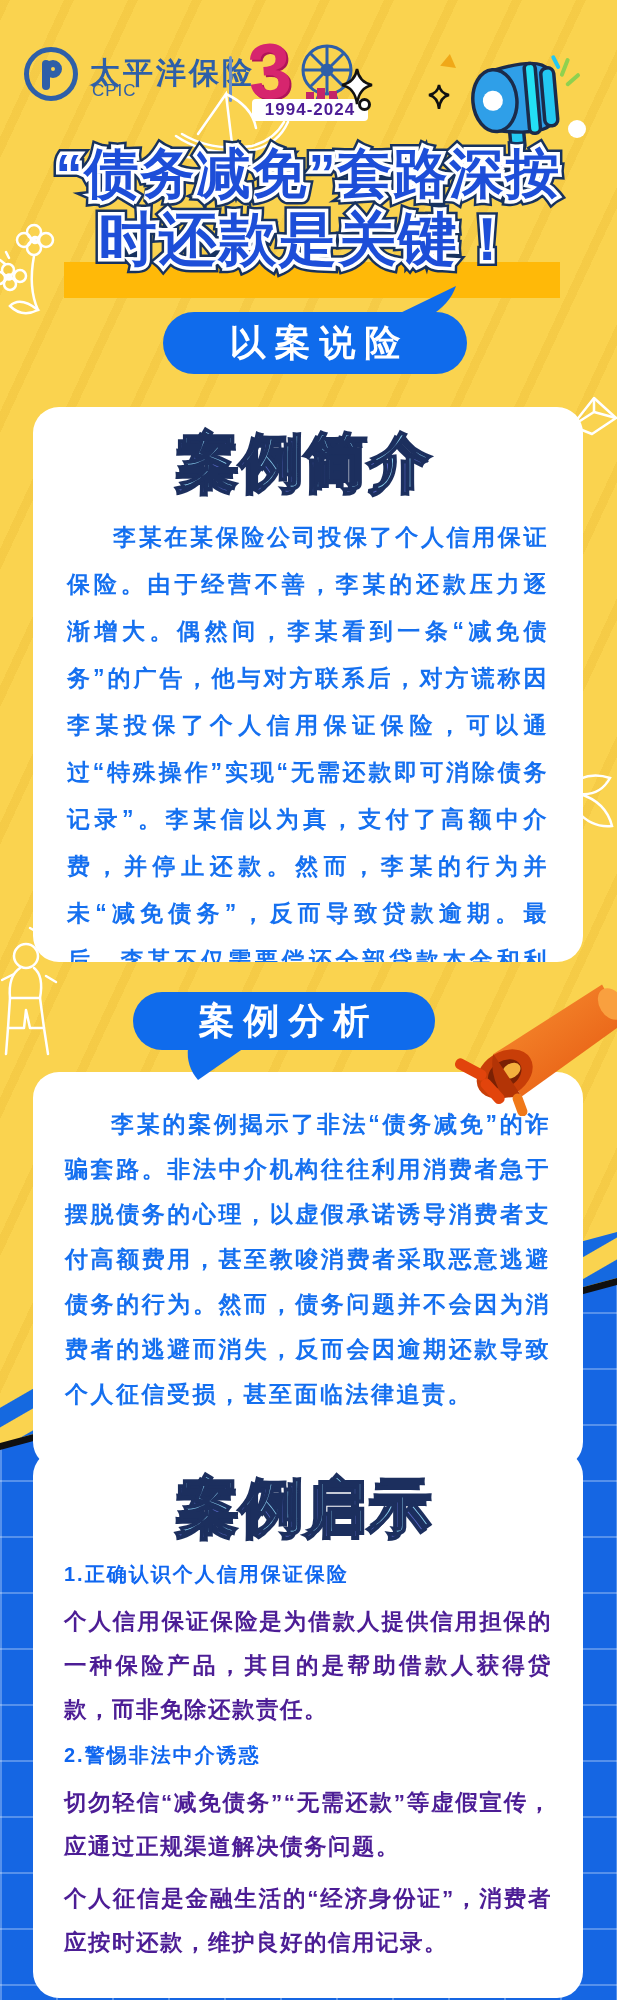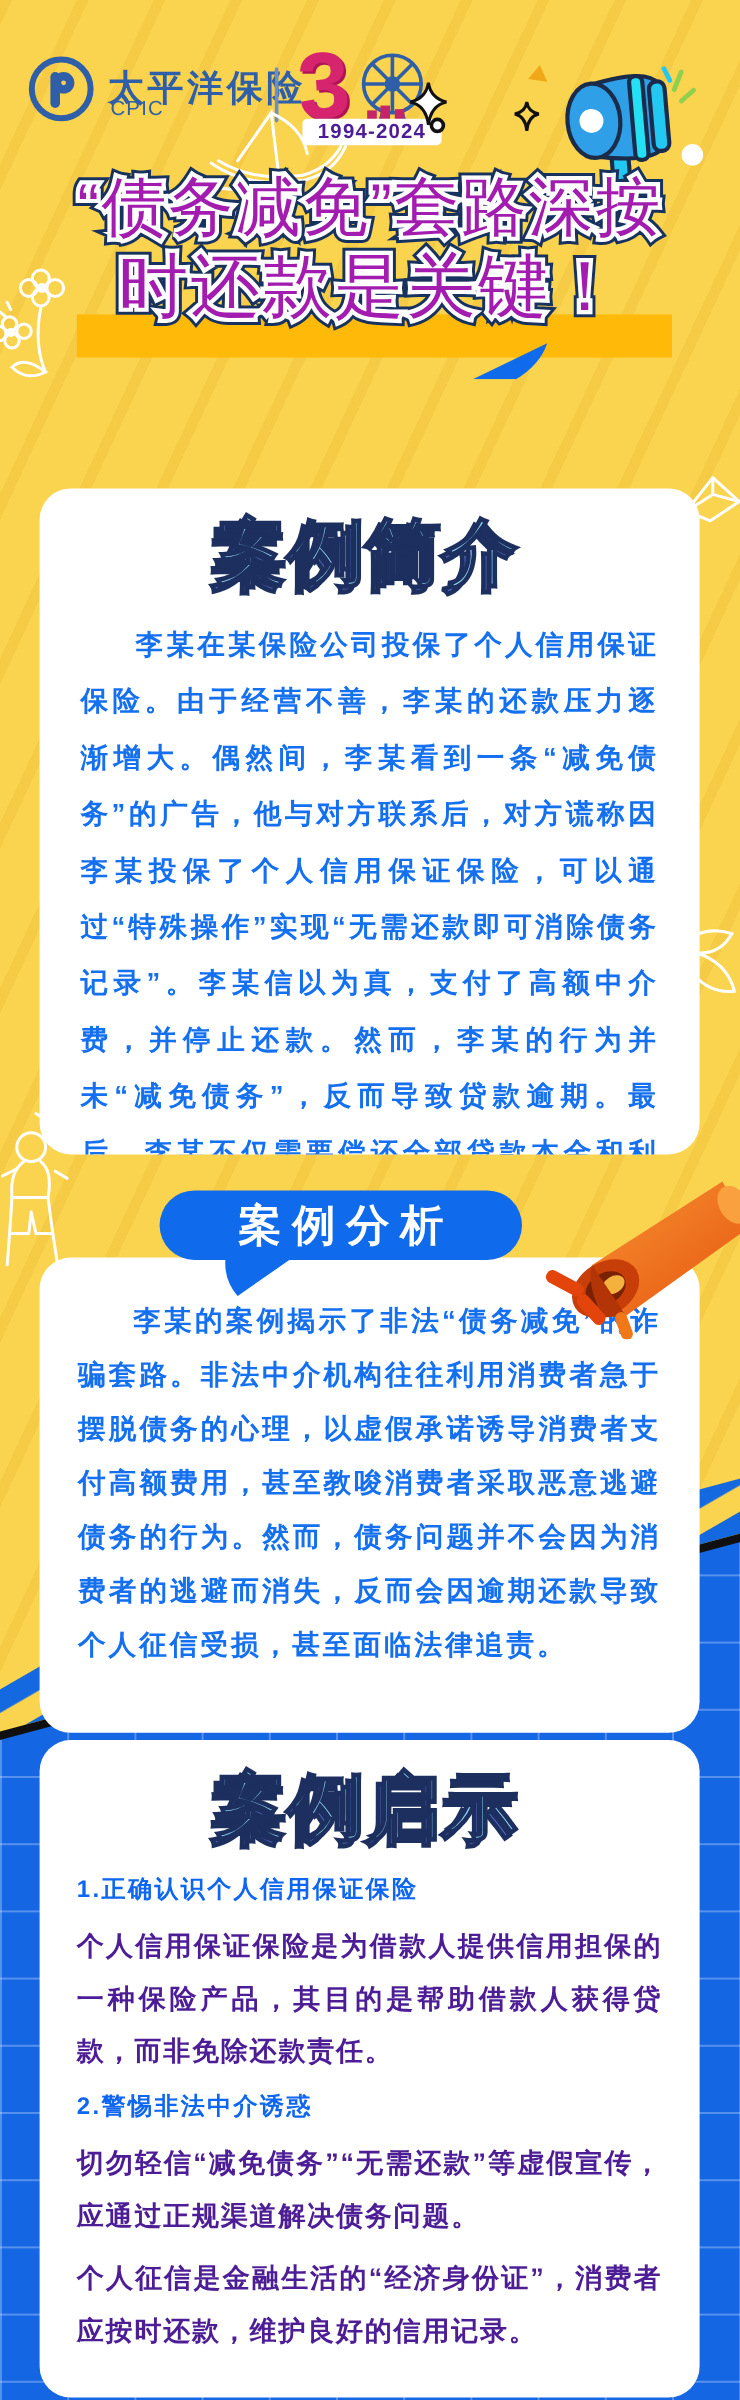--- a/index.html
+++ b/index.html
@@ -39,41 +39,41 @@
   .anniv-years {
     position:absolute; left:252px; top:99px; width:116px; height:22px; background:#fff;
     border-radius:4px; display:flex; align-items:center; justify-content:center;
     font-size:17px; font-weight:bold; color:#4c1d95; letter-spacing:1px;
   }
   
   .title-wrap { position:absolute; left:0; top:140px; width:617px; text-align:center; z-index:3; }
   .hl-bar { position:absolute; left:64px; top:262px; width:496px; height:36px; background:#FFB908; z-index:1; }
   .title-line {
     position:relative; display:inline-block; z-index:2;
-    font-weight:normal; color:#a21caf; letter-spacing:2px;
+    font-weight:bold; color:#1d4ed8; letter-spacing:2px;
     font-size:54px; line-height:66px; white-space:nowrap;
   }
   .title-line::before {
     content:attr(data-text); position:absolute; left:0; top:0; z-index:-2;
     -webkit-text-stroke:12px #17325E; color:#17325E;
   }
   .title-line::after {
     content:attr(data-text); position:absolute; left:0; top:0; z-index:-1;
     -webkit-text-stroke:7px #ffffff; color:#fff;
   }
   
   .badge { position:absolute; background:#0F6BEC; border-radius:31px; display:flex; align-items:center; justify-content:center; z-index:4; }
   .badge span { color:#fff; font-weight:bold; font-size:36px; letter-spacing:9px; text-indent:9px; }
   .badge1 { left:163px; top:312px; width:304px; height:62px; }
   .badge2 { left:133px; top:992px; width:302px; height:58px; }
   .tail { position:absolute; z-index:3; }
   
   .card { position:absolute; left:33px; width:550px; background:#fff; border-radius:26px; z-index:2; overflow:hidden; }
   .card1 { top:407px; height:555px; }
-  .card2 { top:1048px; height:396px; }
+  .card2 { top:1072px; height:396px; }
   .card3 { top:1450px; height:548px; }
   .h3d-row { display:flex; justify-content:center; }
   .h3d {
     position:relative; z-index:1; display:inline-block;
     font-size:60px; font-weight:bold; letter-spacing:4px;
     color:#8FD6F5; -webkit-text-stroke:2px #1C2F5E;
   }
   .h3d::before {
     content:attr(data-text); position:absolute; left:-5px; top:5px; z-index:-1;
     color:#5A68C8; -webkit-text-stroke:2px #1C2F5E;
@@ -197,20 +197,23 @@
 
   <div class="hl-bar"></div>
   <div class="title-wrap">
     <div class="title-line" data-text="“债务减免”套路深按">“债务减免”套路深按</div><br>
     <div class="title-line" style="font-size:58px;" data-text="时还款是关键！">时还款是关键！</div>
   </div>
 
   <svg class="tail" style="left:392px; top:286px;" width="72" height="30" viewBox="0 0 72 30">
     <path d="M2,30 L64,0 Q58,18 38,30 Z" fill="#0F6BEC"></path>
   </svg>
+  <div class="badge badge1">
+    <span>以案说险</span>
+  </div>
 
   <div class="card card1">
     <div class="h3d-row">
         <div class="h3d" data-text="案例简介">案例简介</div>
       </div>
     <p class="para">李某在某保险公司投保了个人信用保证保险。由于经营不善，李某的还款压力逐渐增大。偶然间，李某看到一条“减免债务”的广告，他与对方联系后，对方谎称因李某投保了个人信用保证保险，可以通过“特殊操作”实现“无需还款即可消除债务记录”。李某信以为真，支付了高额中介费，并停止还款。然而，李某的行为并未“减免债务”，反而导致贷款逾期。最后，李某不仅需要偿还全部贷款本金和利息，还因逾期产生了高额罚息，同时面临法律诉讼的风险。</p>
   </div>
 
   <svg class="deco" style="left:568px; top:392px;" width="49" height="52" viewBox="0 0 49 52">
     <g stroke="#fff" stroke-width="2.5" fill="none" stroke-linejoin="round">

